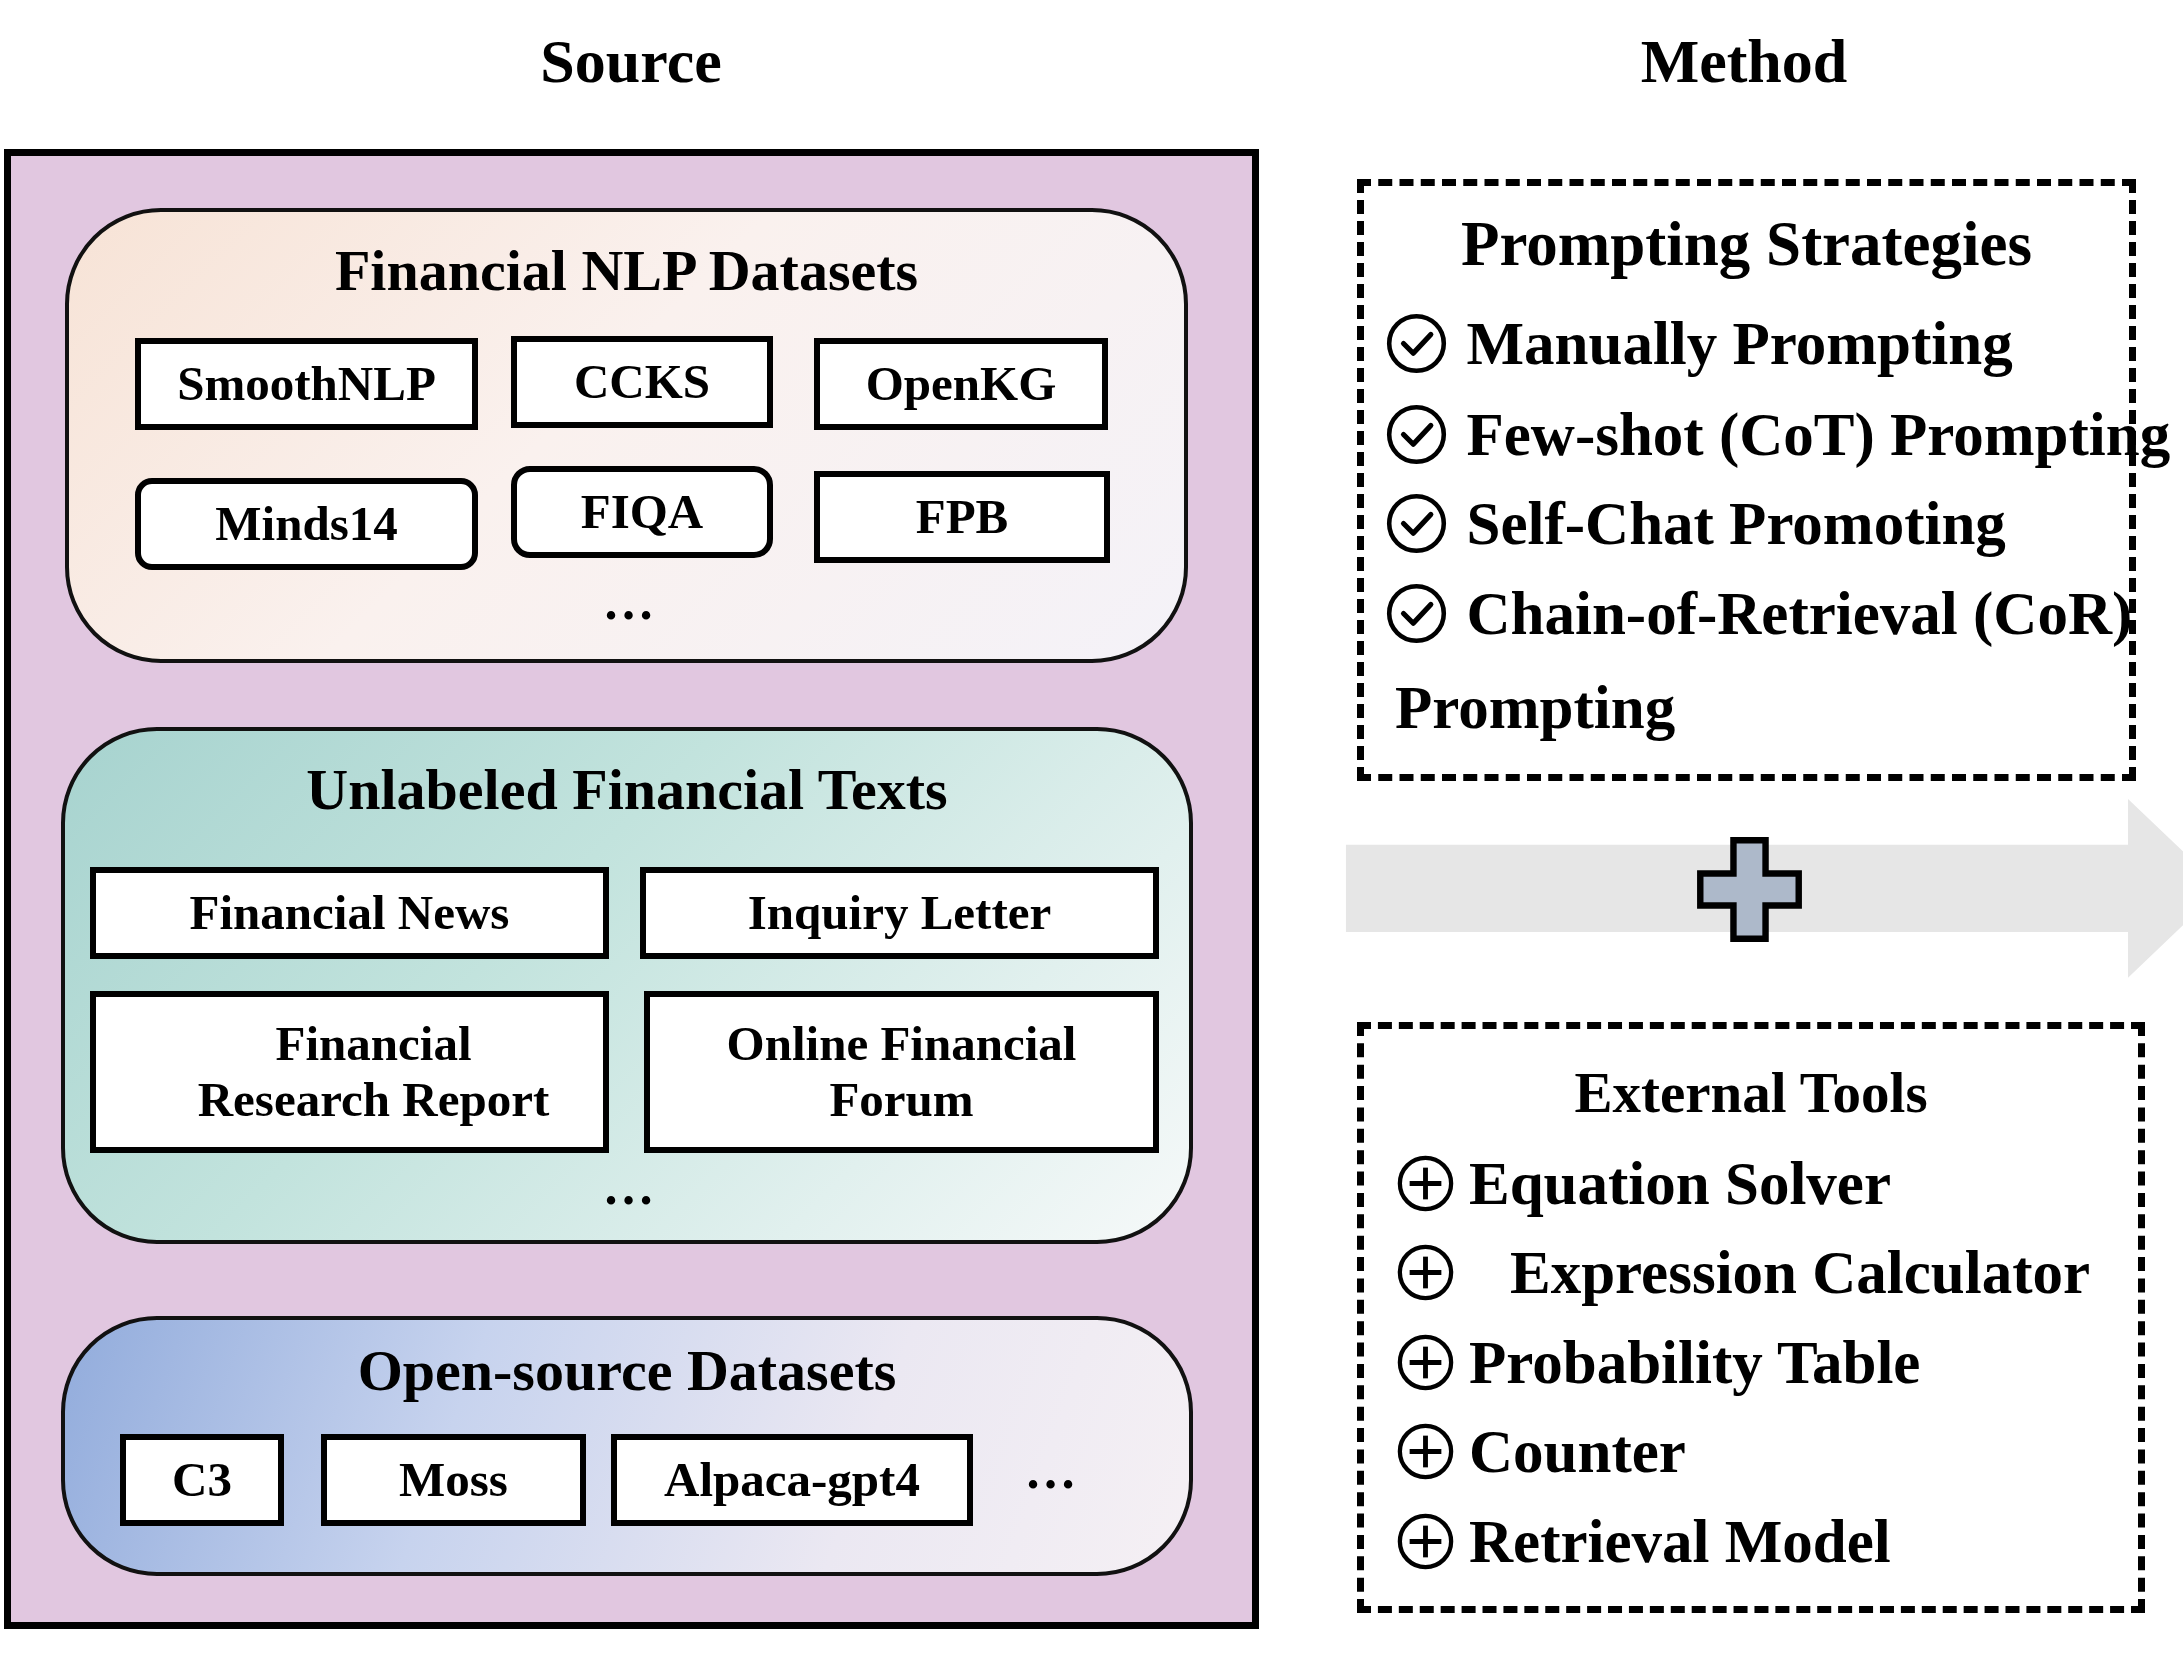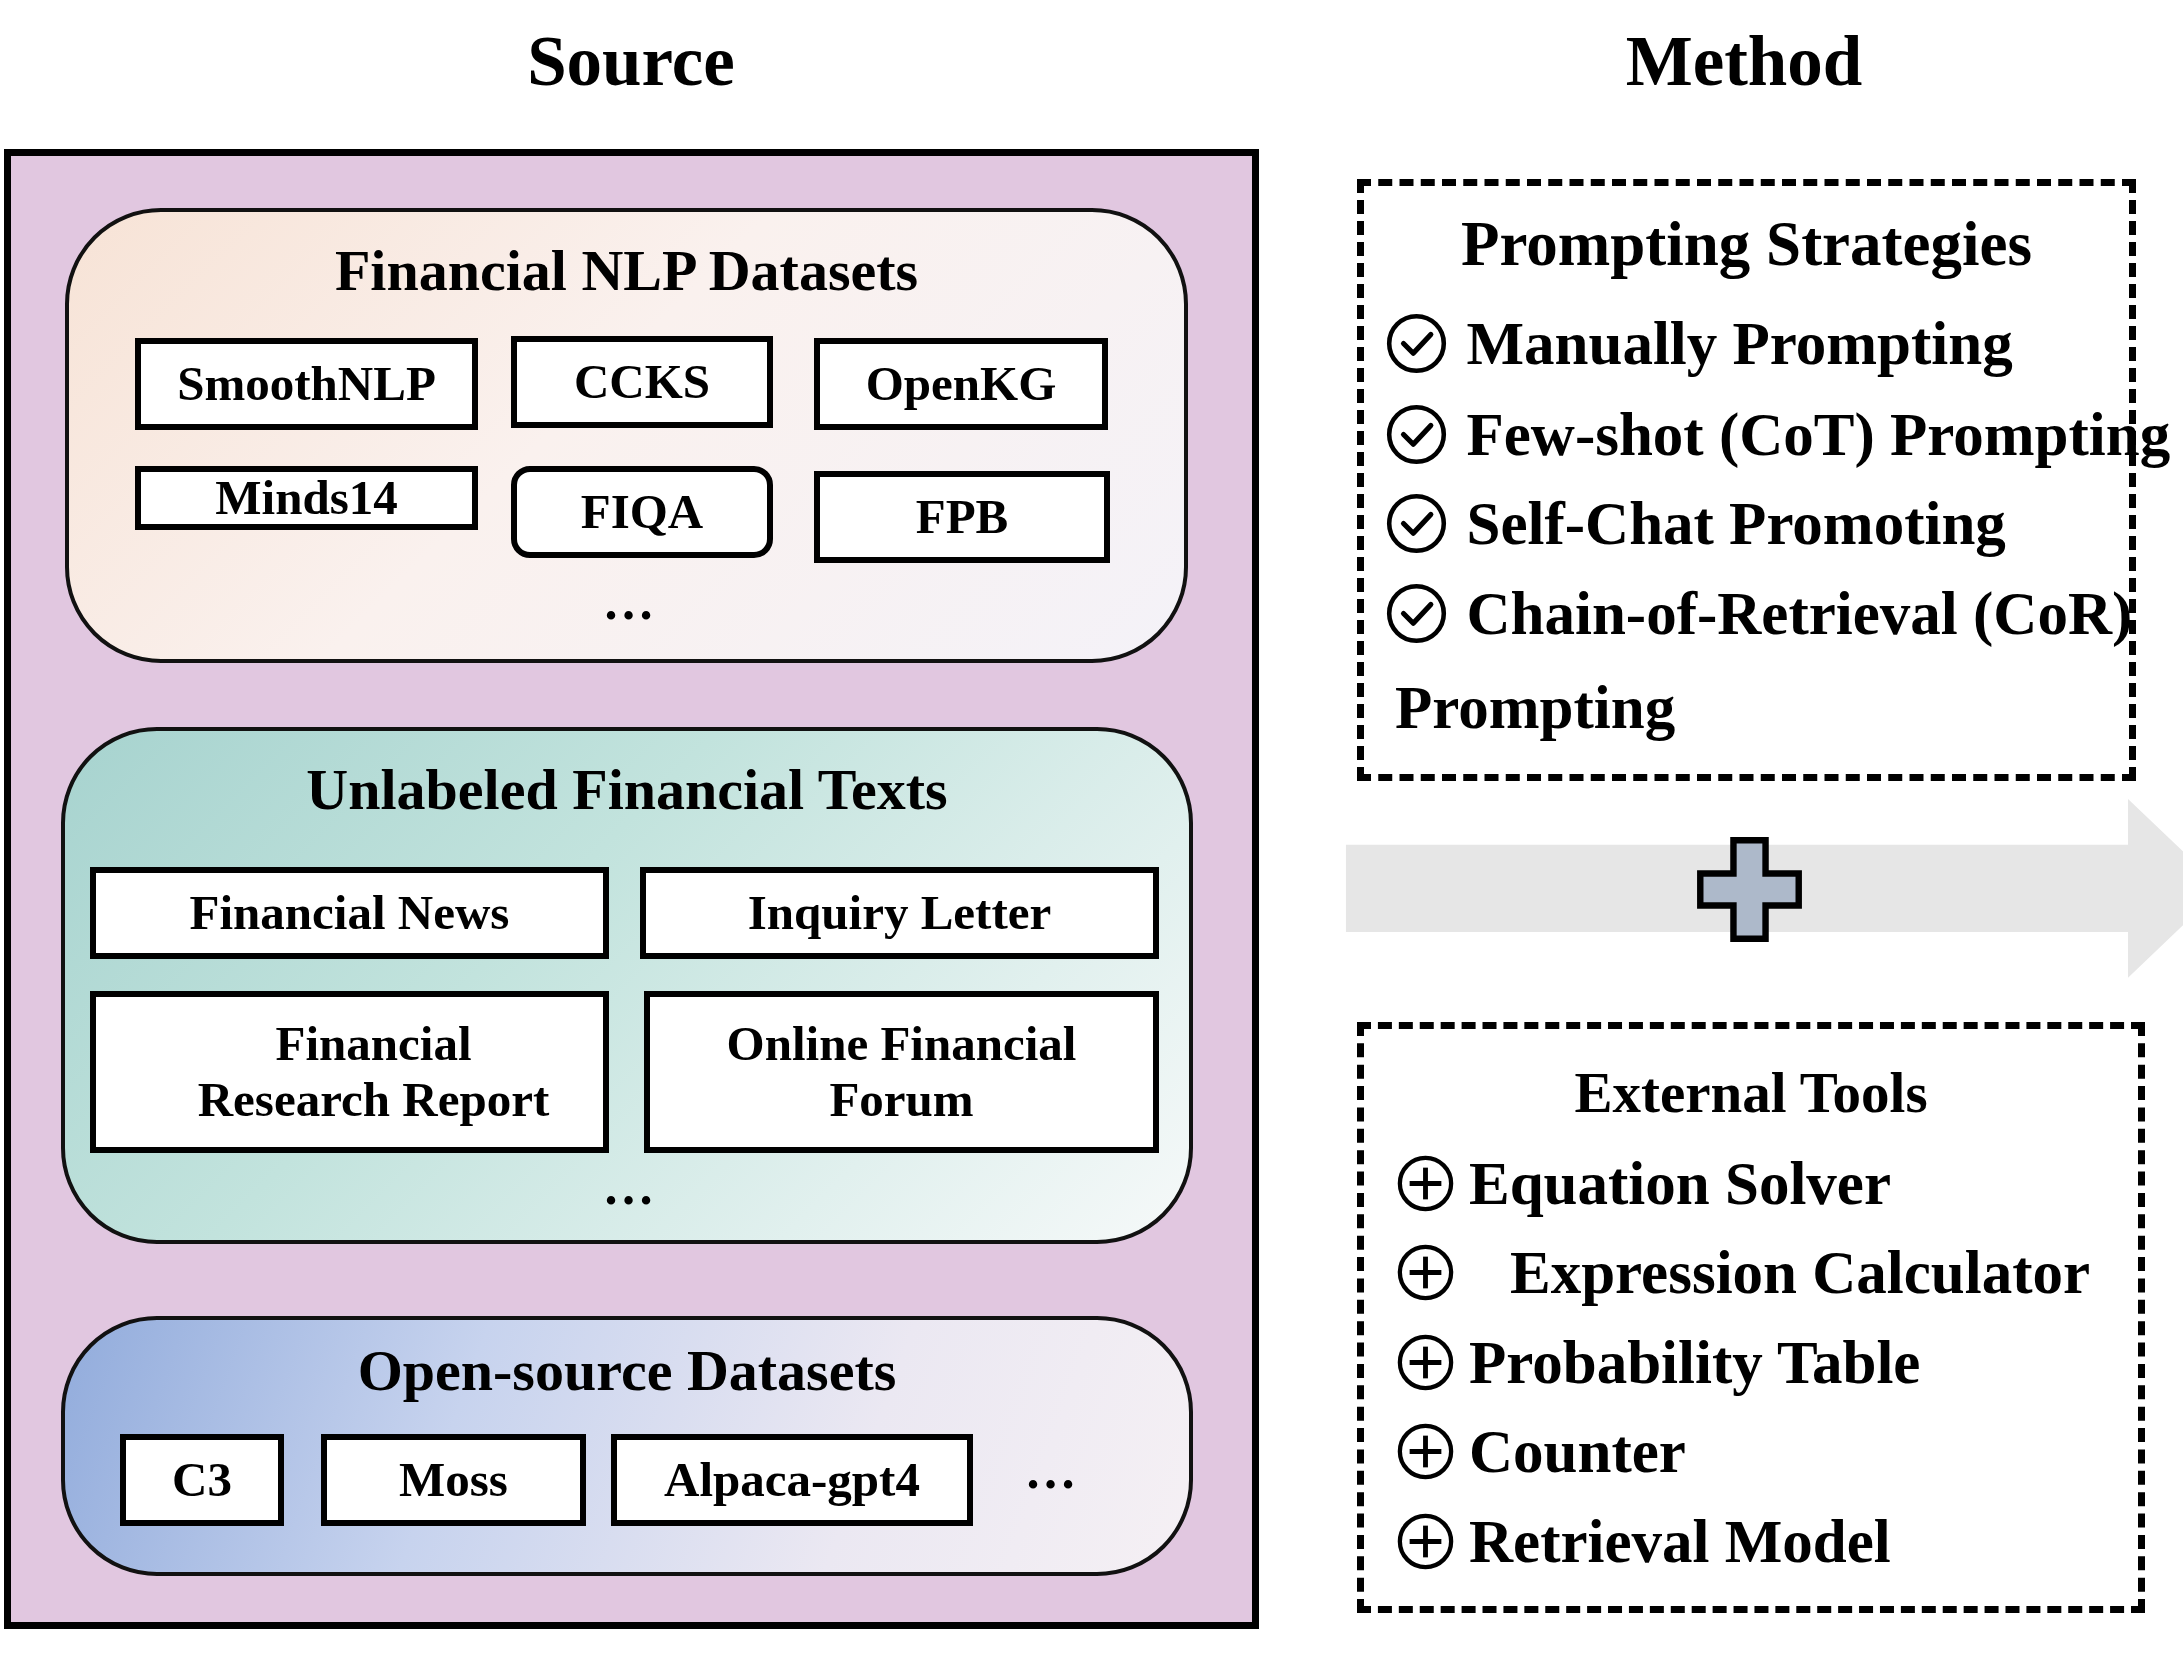--- a/index.html
+++ b/index.html
@@ -1,19 +1,19 @@
 <!DOCTYPE html>
 <html style="font-size:7px"><head>
 <meta charset="utf-8">
 <style>
   html, body { margin:0; padding:0; background:#ffffff; }
   body { width:3433px; height:1677px; position:relative; overflow:hidden;
          font-family:"Liberation Serif","DejaVu Serif",serif; font-weight:bold; color:#000; }
   .abs { position:absolute; box-sizing:border-box; }
-  .col-title { position:absolute; top:13px; font-size:71px; text-align:center; line-height:96px; white-space:nowrap; transform:translateX(-50%); }
+  .col-title { position:absolute; top:13px; font-size:62px; text-align:center; line-height:96px; white-space:nowrap; transform:translateX(-50%); }
   .panel { position:absolute; box-sizing:border-box; border:7px solid #000; }
   .rbox { position:absolute; box-sizing:border-box; border:4.8px solid #111; border-radius:96px; }
   .sec-title { position:absolute; left:0; right:0; text-align:center; white-space:nowrap; font-size:58px; line-height:65px; }
   .wbox { position:absolute; box-sizing:border-box; background:#fff; border:6.1px solid #000;
           display:flex; align-items:center; justify-content:center; text-align:center;
           font-size:49px; line-height:56px; }
   .wbox span { display:block; }
   .dots { position:absolute; font-size:52px; line-height:52px; text-align:center; }
   .dashed { position:absolute; box-sizing:border-box; border:7px dashed #000; background:#fff; }
   .list-item { position:absolute; display:flex; align-items:center; font-size:61px; line-height:57px; white-space:nowrap; }
@@ -32,21 +32,21 @@
 </div>
 <div class="wbox" style="left:135px; top:338px; width:343px; height:92px;">
     <span>SmoothNLP</span>
   </div>
 <div class="wbox" style="left:511px; top:336px; width:262px; height:92px;">
     <span>CCKS</span>
   </div>
 <div class="wbox" style="left:814px; top:338px; width:294px; height:92px;">
     <span>OpenKG</span>
   </div>
-<div class="wbox" style="left:135px; top:466px; width:343px; height:64px;">
+<div class="wbox" style="left:135px; top:478px; width:343px; height:92px;border-radius:17px;">
     <span>Minds14</span>
   </div>
 <div class="wbox" style="left:511px; top:466px; width:262px; height:92px;border-radius:19px;">
     <span>FIQA</span>
   </div>
 <div class="wbox" style="left:814px; top:471px; width:296px; height:92px;">
     <span>FPB</span>
   </div>
 <div class="dots" style="left:585px; top:576px; width:87px;">…</div>
 

